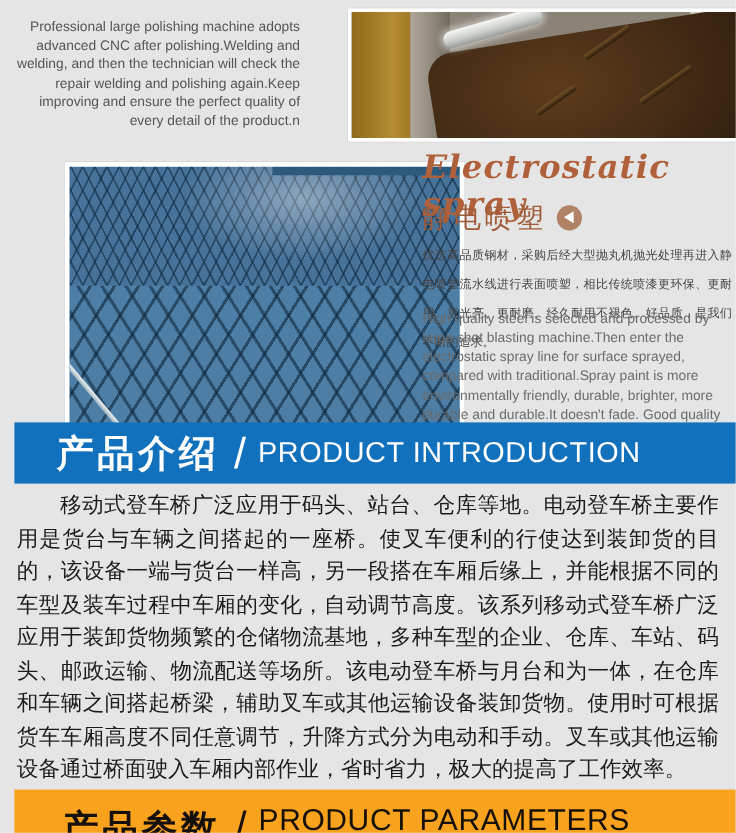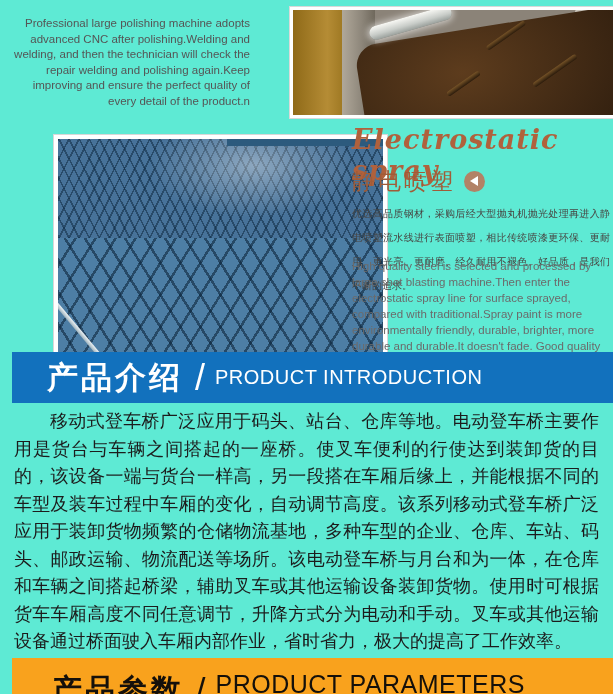--- a/index.html
+++ b/index.html
@@ -1,16 +1,16 @@
 <!DOCTYPE html>
 <html><head>
 <meta charset="utf-8">
 <style>
   html,body{margin:0;padding:0;}
-  .page{position:relative;width:613px;height:694px;background:#5eead4;overflow:hidden;
+  .page{position:relative;width:613px;height:694px;background:#e5e5e5;overflow:hidden;
         font-family:"Liberation Sans","DejaVu Sans",sans-serif;}
 
   
   .top-text{position:absolute;left:12px;top:16px;width:238px;margin:0;
             text-align:right;font-size:11.5px;line-height:15.5px;color:#555;}
   .weld-photo{position:absolute;left:249px;top:-10px;width:336px;height:113px;
               box-sizing:border-box;border:1px solid #d9d9d9;background:#fff;padding:3px;}
   .weld-inner{position:relative;width:100%;height:100%;overflow:hidden;background:#8b8378;}
   .weld-gold{position:absolute;left:0;top:0;width:15%;height:100%;
              background:linear-gradient(90deg,#8f6a18,#b58c35 70%,#a07a24);}
@@ -62,21 +62,21 @@
   .en-para{position:absolute;left:352px;top:258px;width:250px;margin:0;
     font-size:11.5px;line-height:16px;color:#6b6b6b;}
 
   
   .banner{position:absolute;left:0;width:613px;display:flex;align-items:center;box-sizing:border-box;margin-left:12px;}
   .banner-blue{top:352px;height:51px;background:#1271bd;color:#ffffff;padding-left:35px;}
   .banner-orange{top:658px;height:58px;background:#f9a21d;color:#15100a;
     padding-left:40px;align-items:flex-start;padding-top:12px;}
   .banner-zh{font-size:31px;font-weight:bold;letter-spacing:3px;}
   .banner-sep{font-size:36px;font-weight:normal;margin:0 10px 0 12px;}
-  .banner-en{font-size:20px;letter-spacing:0.5px;}
+  .banner-en{font-size:24px;letter-spacing:0.5px;}
   .banner-orange .banner-zh{font-size:30px;}
   .banner-orange .banner-sep{font-size:34px;}
   .banner-orange .banner-en{font-size:25px;}
 
   
   .intro-para{position:absolute;left:14px;top:408px;width:585px;margin:0;
     font-size:18px;line-height:27.5px;color:#1c1c1c;text-align:justify;text-indent:2em;}
 </style>
 </head>
 <body>

